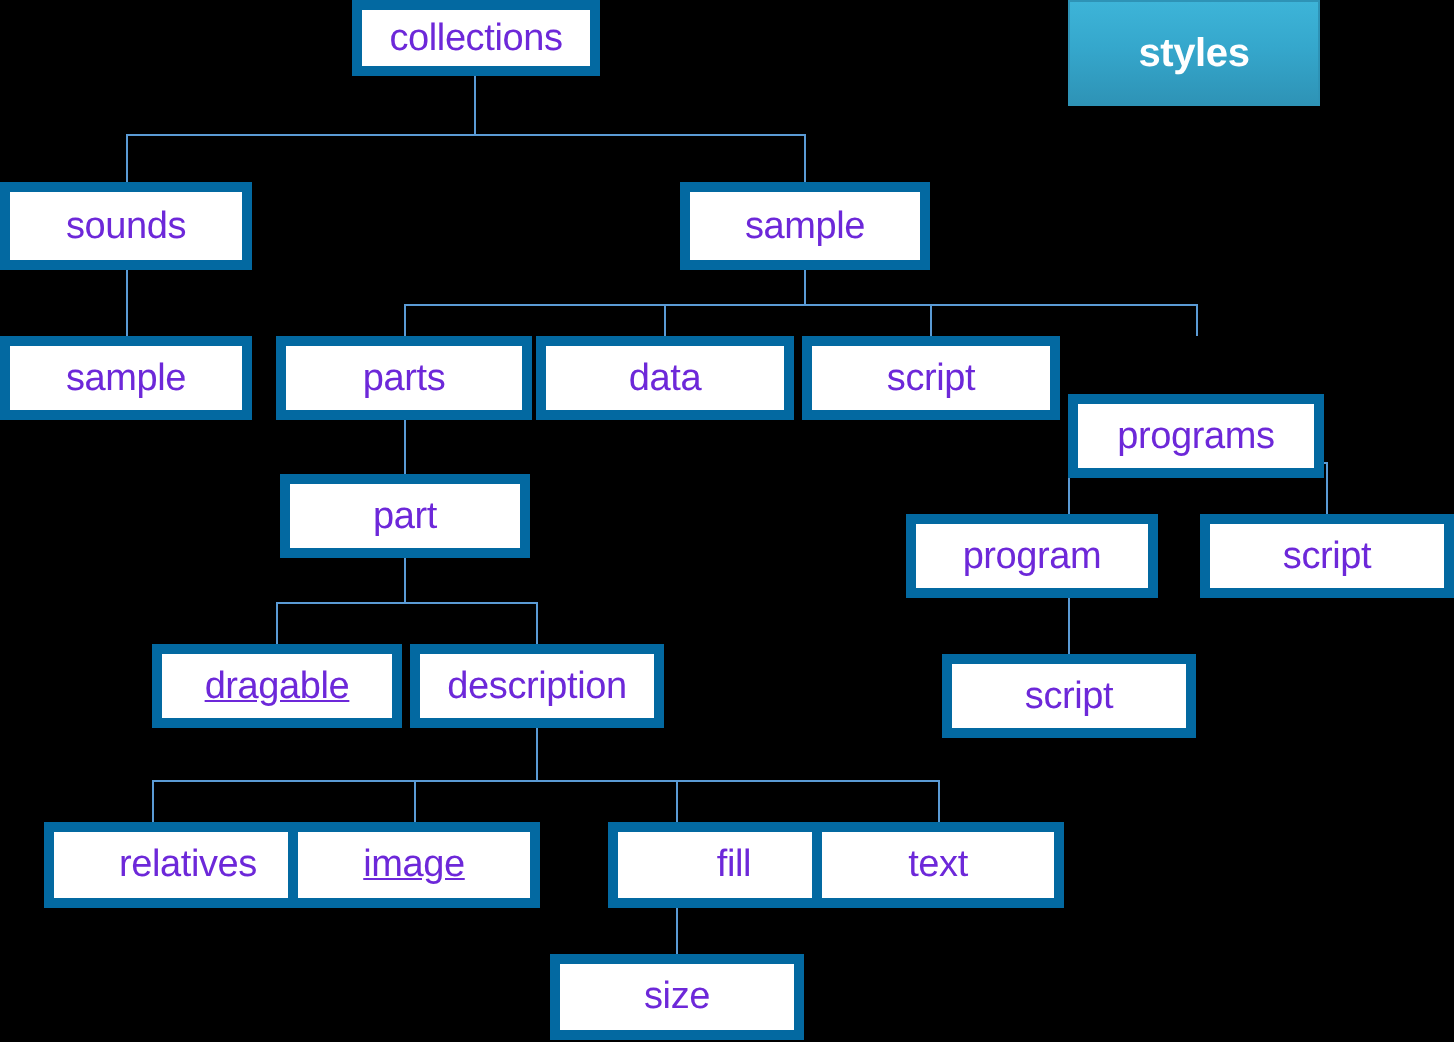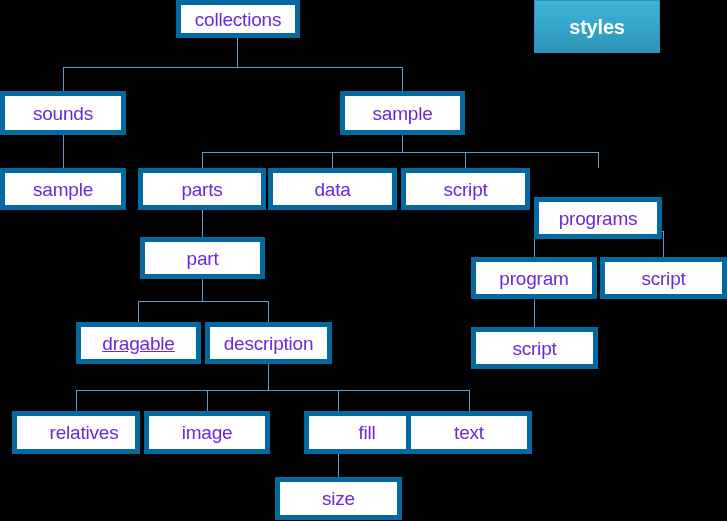--- a/index.html
+++ b/index.html
@@ -100,33 +100,33 @@
   <div class="node" style="left:138px; top:168px; width:128px; height:42px;">parts</div>
 
   <div class="node" style="left:268px; top:168px; width:129px; height:42px;">data</div>
 
   <div class="node" style="left:401px; top:168px; width:129px; height:42px;">script</div>
 
   <div class="node" style="left:534px; top:168px; width:128px; height:42px;margin-top:29px;">programs</div>
 
   <div class="node" style="left:140px; top:237px; width:125px; height:42px;">part</div>
 
-  <div class="node" style="left:471px; top:257px; width:126px; height:42px;">program</div>
+  <div class="node" style="left:453px; top:257px; width:126px; height:42px;">program</div>
 
   <div class="node" style="left:600px; top:257px; width:127px; height:42px;">script</div>
 
   <div class="node" style="left:76px; top:322px; width:125px; height:42px;text-decoration:underline;">dragable</div>
 
   <div class="node" style="left:205px; top:322px; width:127px; height:42px;">description</div>
 
   <div class="node" style="left:471px; top:327px; width:127px; height:42px;">script</div>
 
-  <div class="node" style="left:12px; top:411px; width:128px; height:43px;padding-left:16px;">relatives</div>
+  <div class="node" style="left:22px; top:411px; width:128px; height:43px;padding-left:16px;">relatives</div>
 
-  <div class="node" style="left:144px; top:411px; width:126px; height:43px;">image</div>
+  <div class="node" style="left:144px; top:411px; width:126px; height:43px;text-decoration:underline;">image</div>
 
   <div class="node" style="left:276px; top:411px; width:126px; height:43px;margin-left:28px;">fill</div>
 
   <div class="node" style="left:406px; top:411px; width:126px; height:43px;">text</div>
 
   <div class="node" style="left:275px; top:477px; width:127px; height:43px;">size</div>
 
 </div>
 
 </body></html>

